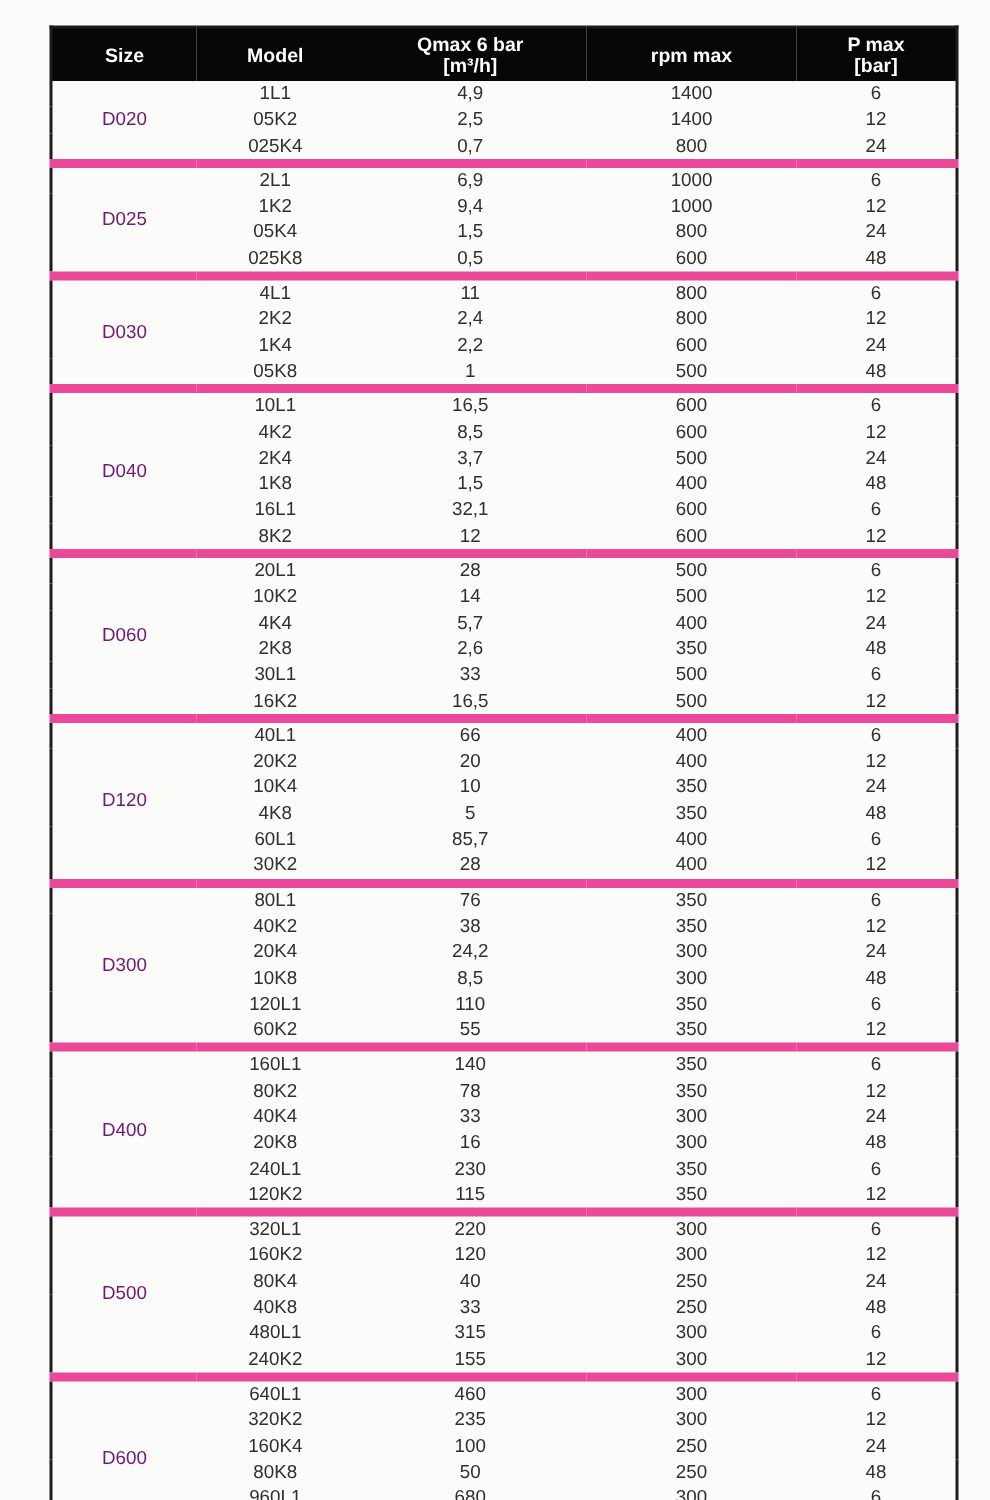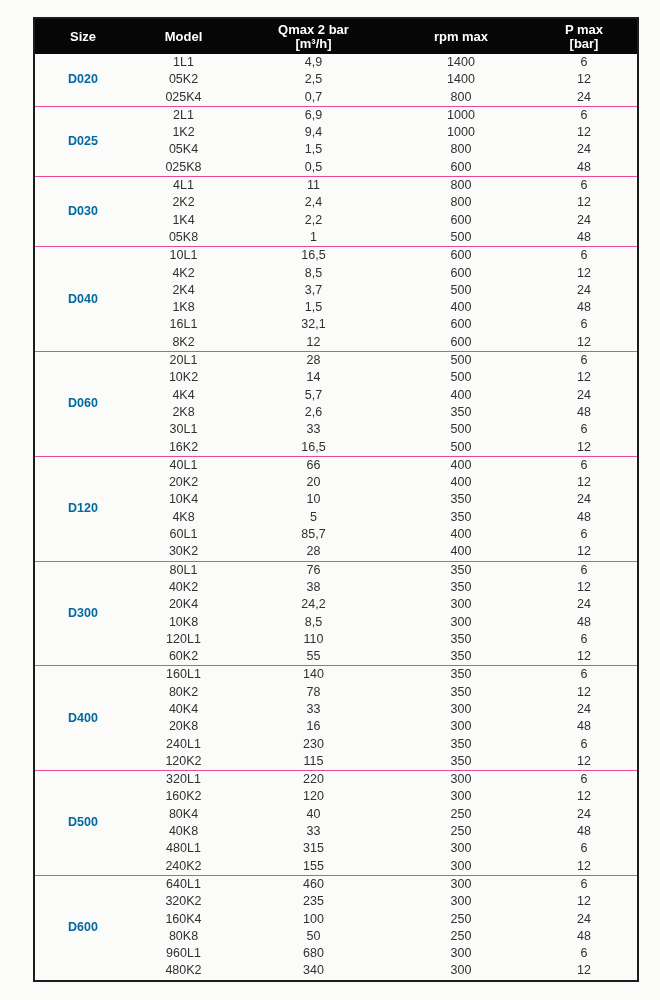--- a/index.html
+++ b/index.html
@@ -40,45 +40,45 @@
     font-size: 12.5px;
     color: #303030;
     text-align: center;
     vertical-align: middle;
     padding: 0;
     height: 17.3px;
     line-height: 17.3px;
     white-space: nowrap;
   }
   table.spec td.size-cell {
-    font-weight: bold;
-    color: #0369a1;
+    font-weight: normal;
+    color: #701a75;
   }
   table.spec tr.group-sep td {
-    border-top: 1px solid #ec4899;
+    border-top: 6px solid #ec4899;
   }
 </style>
 </head>
 <body>
 
 <div class="page">
   <table class="spec">
     <colgroup>
       <col style="width:97px">
       <col style="width:105px">
       <col style="width:155px">
       <col style="width:140px">
       <col style="width:107px">
     </colgroup>
     <thead>
       <tr>
         <th>Size</th>
         <th>Model</th>
         <th>
-          <div>Qmax 2 bar</div>
+          <div>Qmax 6 bar</div>
           <div>[m³/h]</div>
         </th>
         <th>rpm max</th>
         <th>
           <div>P max</div>
           <div>[bar]</div>
         </th>
       </tr>
     </thead>
   <tbody>

